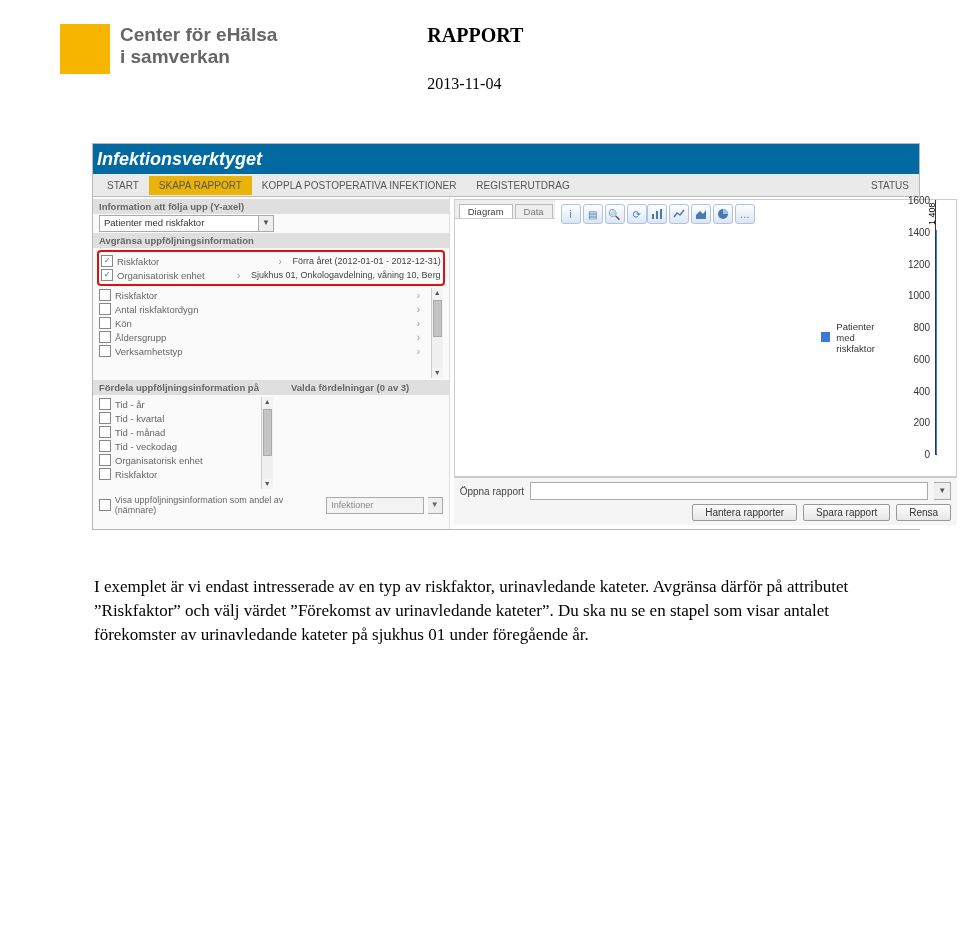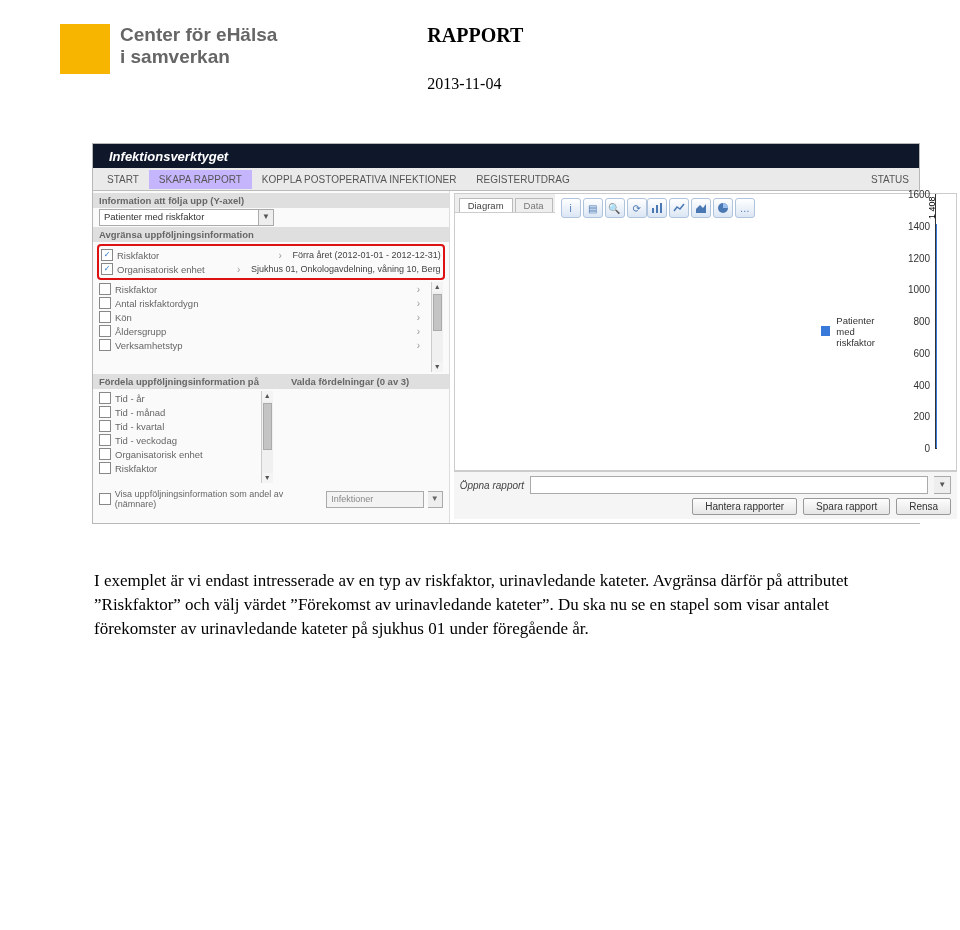--- a/index.html
+++ b/index.html
@@ -42,43 +42,43 @@
   }
 
   
   .screenshot {
     margin: 50px 40px 0 92px;
     border: 1px solid #b8b8b8;
     font-size: 10px;
     color: #333;
   }
   .app-titlebar {
-    background: #0f172a;
+    background: #0369a1;
     color: #fff;
     font-weight: bold;
-    font-size: 13px;
-    padding: 5px 8px 4px 16px;
+    font-size: 18px;
+    padding: 5px 8px 4px 4px;
     font-style: italic;
   }
   .app-tabs {
     background: #eaeaea;
     border-bottom: 1px solid #bbb;
     display: flex;
     align-items: center;
     font-size: 10px;
     color: #555;
     height: 22px;
     padding-left: 4px;
   }
   .app-tabs .tab {
     padding: 4px 10px;
     cursor: default;
   }
   .app-tabs .tab.active {
-    background: #c4b5fd;
+    background: #eab308;
   }
   .app-tabs .spacer { flex: 1; }
 
   .app-body {
     display: flex;
     background: #fafafa;
   }
   .left-panel {
     width: 360px;
     border-right: 1px solid #ddd;
@@ -341,21 +341,20 @@
     border-top: 1px solid #ccc;
     background: #f5f5f5;
     padding: 4px 6px;
     font-size: 10px;
   }
   .bc-row {
     display: flex;
     align-items: center;
     gap: 6px;
     margin-bottom: 4px;
-    font-style: italic;
   }
   .bc-label { color: #444; }
   .bc-field {
     flex: 1;
     height: 16px;
     border: 1px solid #aaa;
     background: #fff;
   }
   .bc-arr {
     width: 16px;
@@ -484,25 +483,25 @@
         <div class="filter-header" style="flex:1;">Valda fördelningar (0 av 3)</div>
       </div>
 
       <div class="filter-list" style="height:92px;">
         <div class="filter-item">
             <div class="cb"></div>
             <span>Tid - år</span>
           </div>
         <div class="filter-item">
             <div class="cb"></div>
+            <span>Tid - kvartal</span>
+          </div>
+        <div class="filter-item">
+            <div class="cb"></div>
             <span>Tid - månad</span>
-          </div>
-        <div class="filter-item">
-            <div class="cb"></div>
-            <span>Tid - kvartal</span>
           </div>
         <div class="filter-item">
             <div class="cb"></div>
             <span>Tid - veckodag</span>
           </div>
         <div class="filter-item">
             <div class="cb"></div>
             <span>Organisatorisk enhet</span>
           </div>
         <div class="filter-item">

